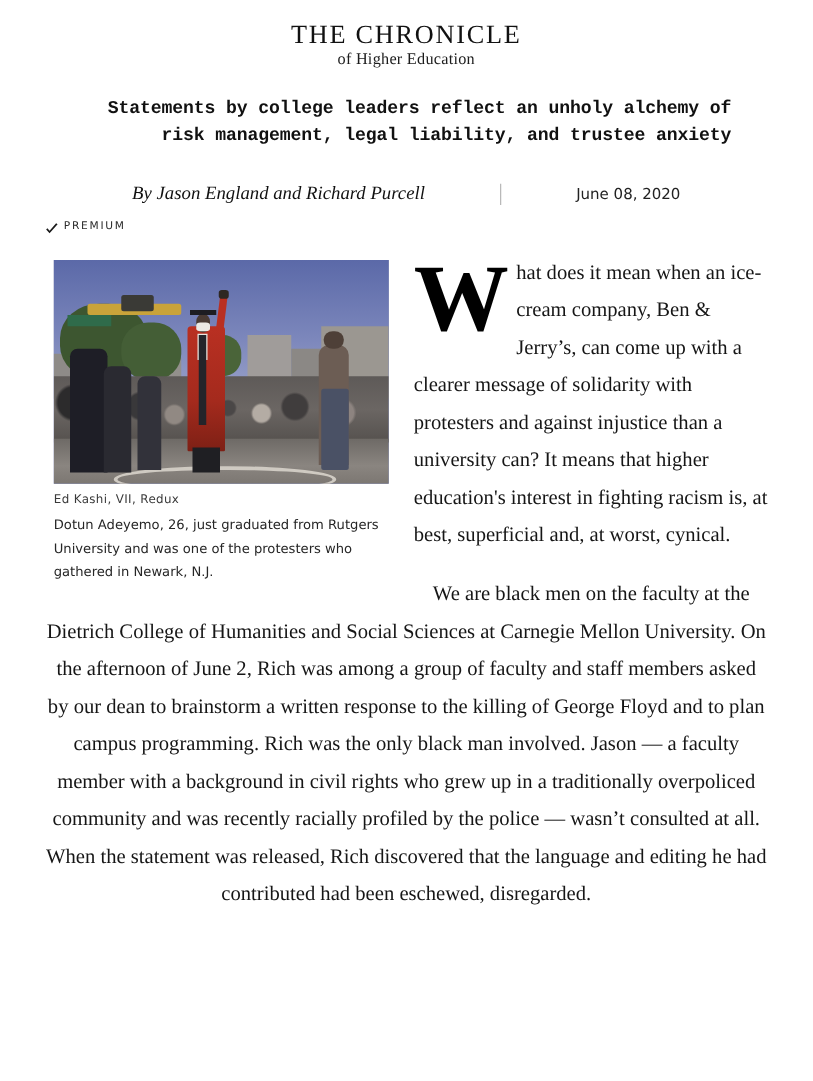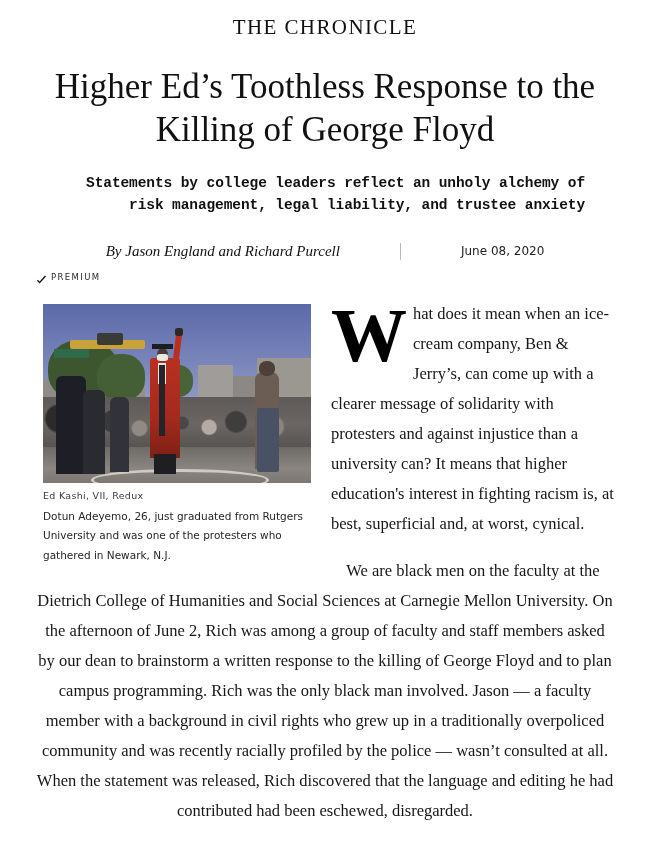--- a/index.html
+++ b/index.html
@@ -287,23 +287,23 @@
   }
   .clearfix::after { content:""; display:block; clear:both; }
 </style>
 </head>
 <body>
 
 <div class="page">
 
   <div class="masthead">
     <div class="masthead-main">THE CHRONICLE</div>
+    <div class="masthead-sub">of Higher Education</div>
   </div>
 
-  <h1 class="headline">Higher Ed’s Toothless Response to the Killing of George Floyd</h1>
 
   <div class="deck">Statements by college leaders reflect an unholy alchemy of risk management, legal liability, and trustee anxiety</div>
 
   <div class="byline">
     <span class="byline-authors">By Jason England and Richard Purcell</span>
     <span class="byline-sep"></span>
     <span class="byline-date">June 08, 2020</span>
   </div>
 
   <div class="premium">

